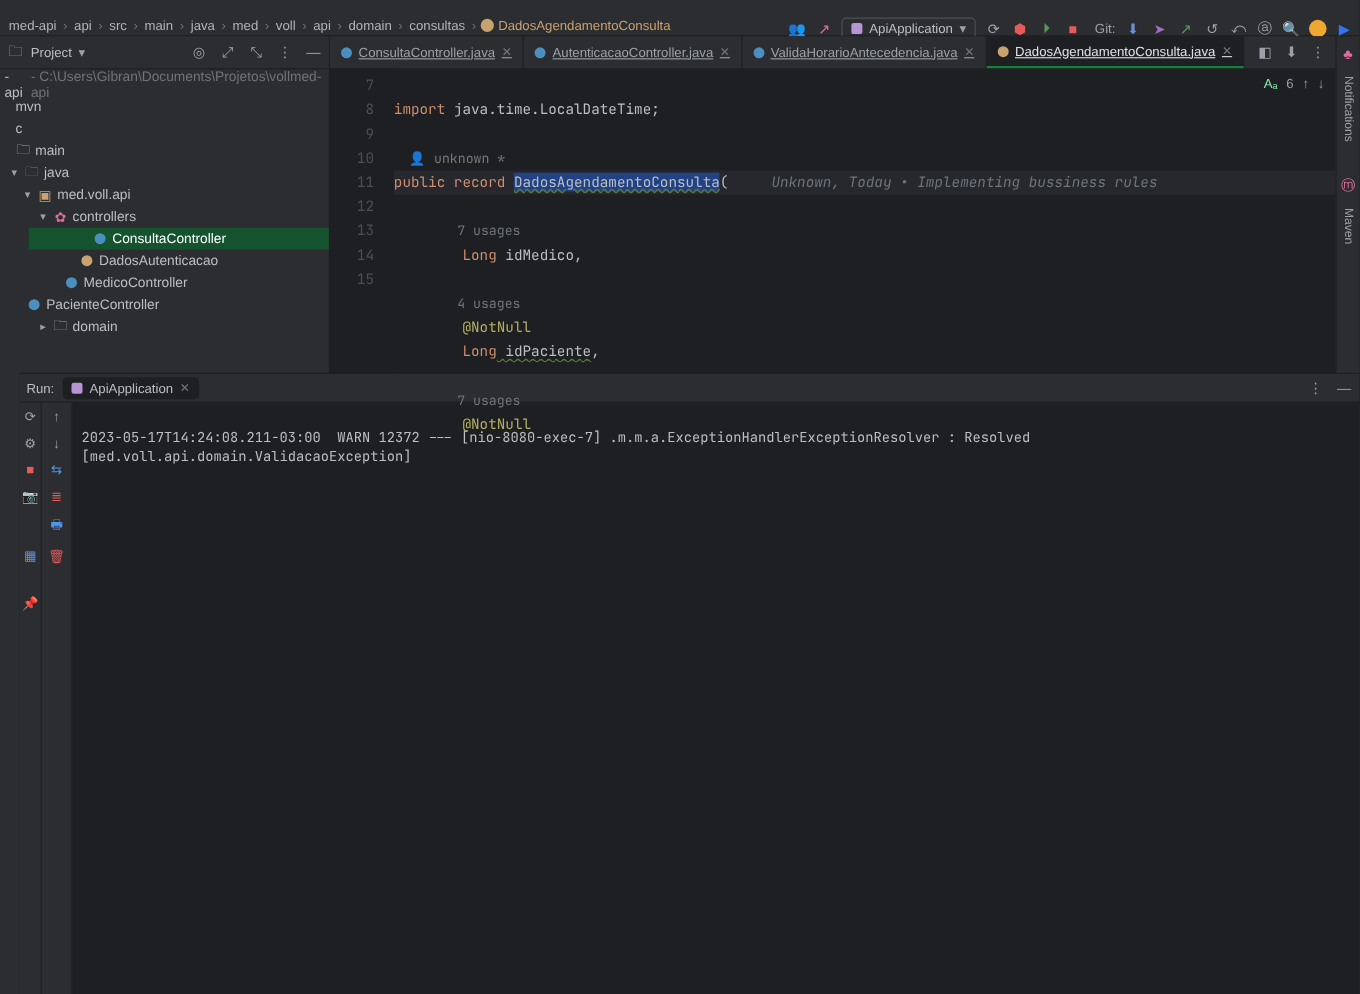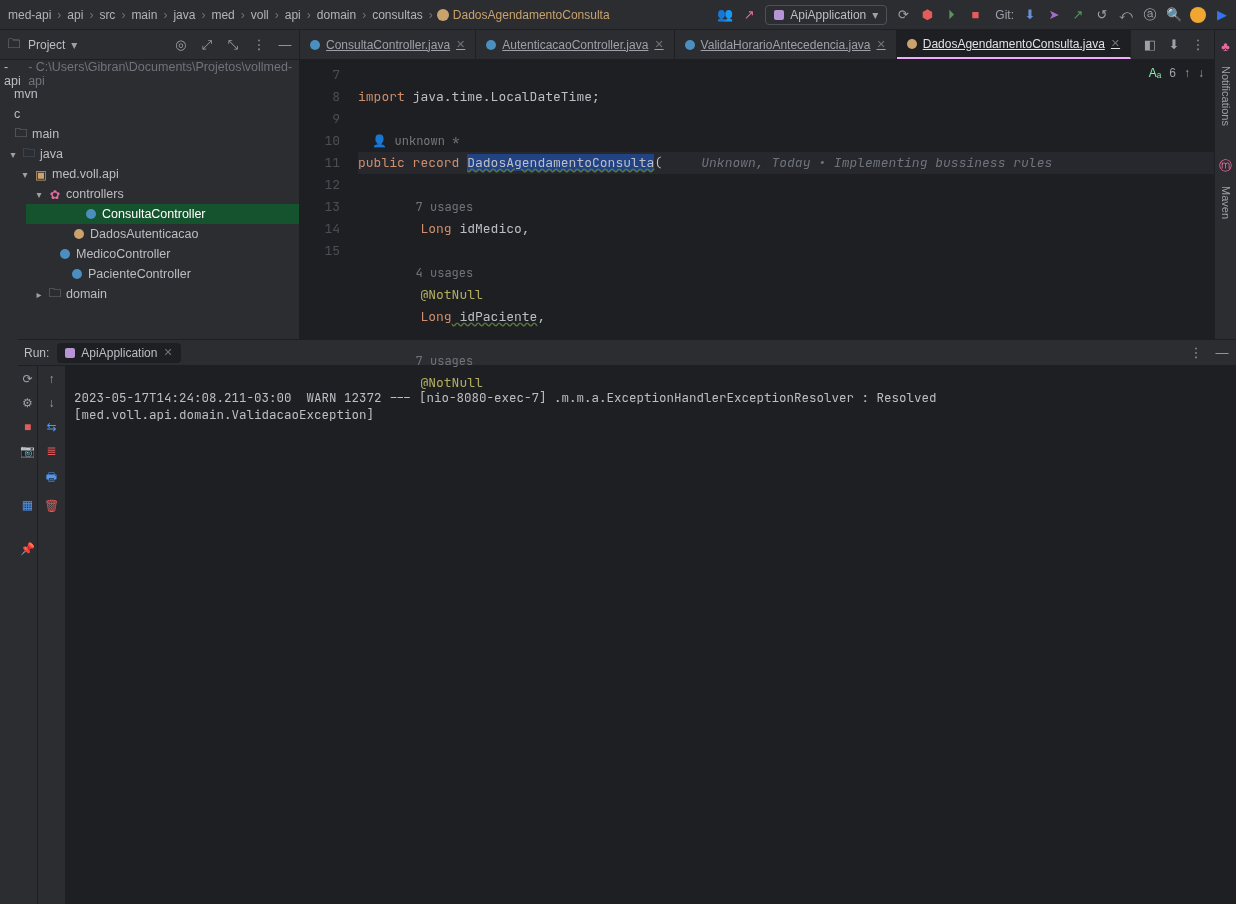--- a/index.html
+++ b/index.html
@@ -12,22 +12,22 @@
     height: 904px;
     overflow: hidden;
     display: flex;
     flex-direction: column;
   }
   .topbar {
     height: 30px;
     background: #2b2d30;
     border-bottom: 1px solid #1e1f22;
     display: flex;
-    align-items: center;
-    padding: 4px 6px;
+    align-items: flex-start;
+    padding: 16px 6px;
     gap: 4px;
   }
   .breadcrumbs {
     display: flex;
     align-items: center;
     gap: 2px;
     flex: 0 0 auto;
     color: #b0b3b8;
   }
   .crumb { color: #b0b3b8; padding: 0 2px; }
@@ -97,21 +97,21 @@
     display: flex; align-items: stretch;
   }
   .tab {
     display: flex; align-items: center; gap: 6px; padding: 0 10px;
     color: #9da0a8; border-right: 1px solid #1e1f22; cursor: pointer; text-decoration: underline;
   }
   .tab .tico { width:10px;height:10px;border-radius:50%;background:#4a8fbf; }
   .tab .tico.rec { background:#c9a26d; }
   .tab.active {
     background: #1e1f22; color: #dfe1e5;
-    border-bottom: 2px solid #f0abfc;
+    border-bottom: 2px solid #15803d;
   }
   .tab .x { color: #6f737a; font-size: 11px; }
   .tabs-right { margin-left: auto; display: flex; align-items: center; gap: 8px; padding-right: 8px; }
 
   .code-wrap { flex: 1; display: flex; position: relative; min-height: 0; }
   .gutter {
     width: 58px; background: #1e1f22; color: #4b4e55;
     font-family: "JetBrains Mono", Consolas, monospace;
     font-size: 13px; text-align: right; padding-right: 18px;
     padding-top: 4px; line-height: 22px;
@@ -297,21 +297,21 @@
             <span class="ico-ctrl"></span>
           </span>
         <span>DadosAutenticacao</span>
       </div>
       <div class="tree-row" style="padding-left:58px;">
         <span class="ico">
             <span class="ico-circle-blue"></span>
           </span>
         <span>MedicoController</span>
       </div>
-      <div class="tree-row" style="padding-left:70px;">
+      <div class="tree-row" style="padding-left:24px;">
         <span class="ico">
             <span class="ico-circle-blue"></span>
           </span>
         <span>PacienteController</span>
       </div>
       <div class="tree-row" style="padding-left:34px;">
         <span class="chev">▸</span>
           <span class="ico ico-folder">🗀</span>
         <span>domain</span>
       </div>

